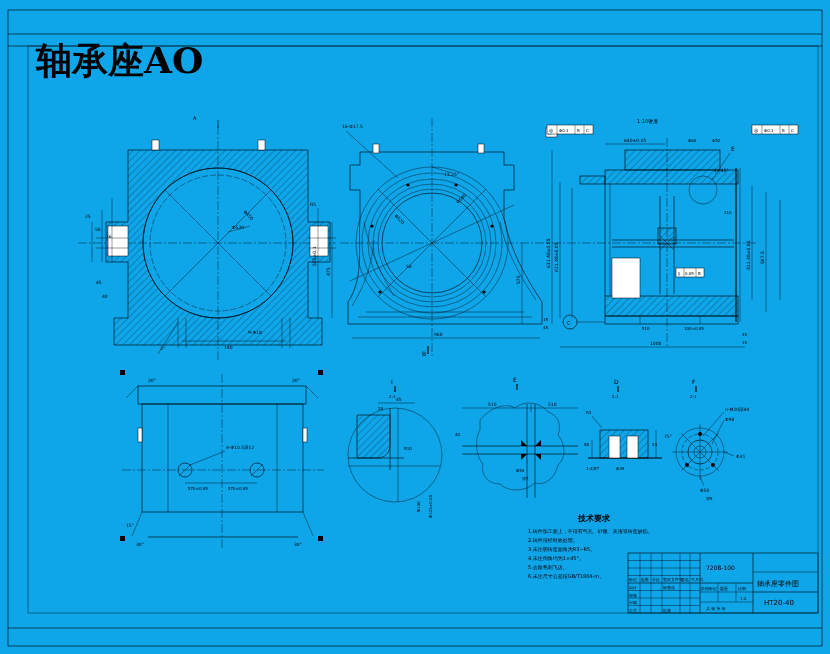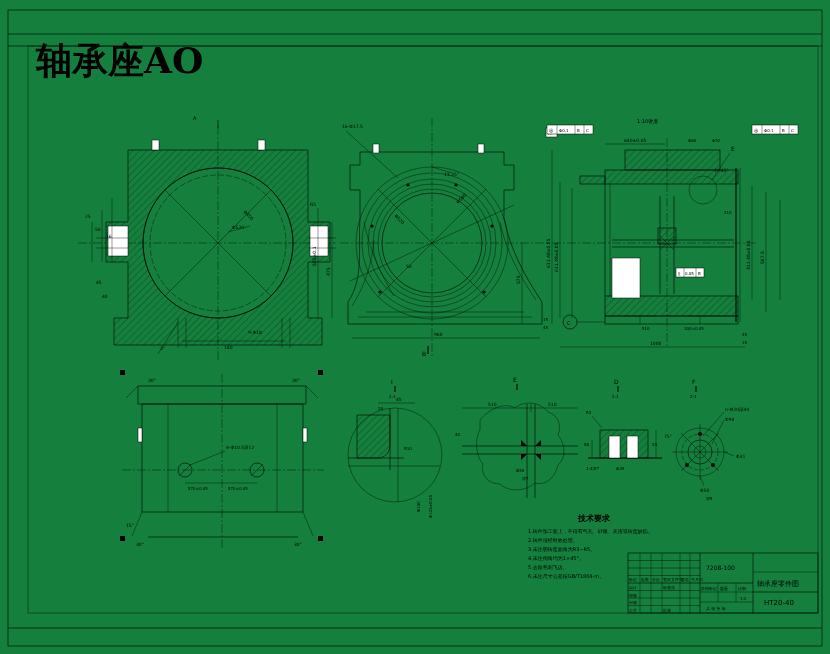--- a/index.html
+++ b/index.html
@@ -1,16 +1,16 @@
 <!DOCTYPE html>
 <html><head>
 <meta charset="utf-8">
 <style>
   html,body{margin:0;padding:0;background:#fff;}
-  .stage{position:relative;width:830px;height:654px;background:#15803d;overflow:hidden;}
+  .stage{position:relative;width:830px;height:654px;background:#0ea5e9;overflow:hidden;}
   svg text{font-family:"DejaVu Sans",sans-serif;fill:#000;}
   .t4{font-size:4px;} .t45{font-size:4.5px;} .t5{font-size:5px;} .t6{font-size:6px;}
   .t7{font-size:7px;} .t8{font-size:8px;font-weight:bold;}
   .red-title{font-family:"DejaVu Serif","Liberation Serif",serif;font-weight:bold;font-size:36px;}
   .ln{stroke:#000;stroke-width:0.6;fill:none;}
   .ln2{stroke:#000;stroke-width:1.1;fill:none;}
   .thin{stroke:#000;stroke-width:0.4;fill:none;}
   .cl{stroke:#000;stroke-width:0.4;fill:none;stroke-dasharray:9 2 2 2;}
   .hatchfill{fill:url(#h);stroke:#000;stroke-width:0.6;}
   .wh{fill:#fff;stroke:#000;stroke-width:0.5;}

